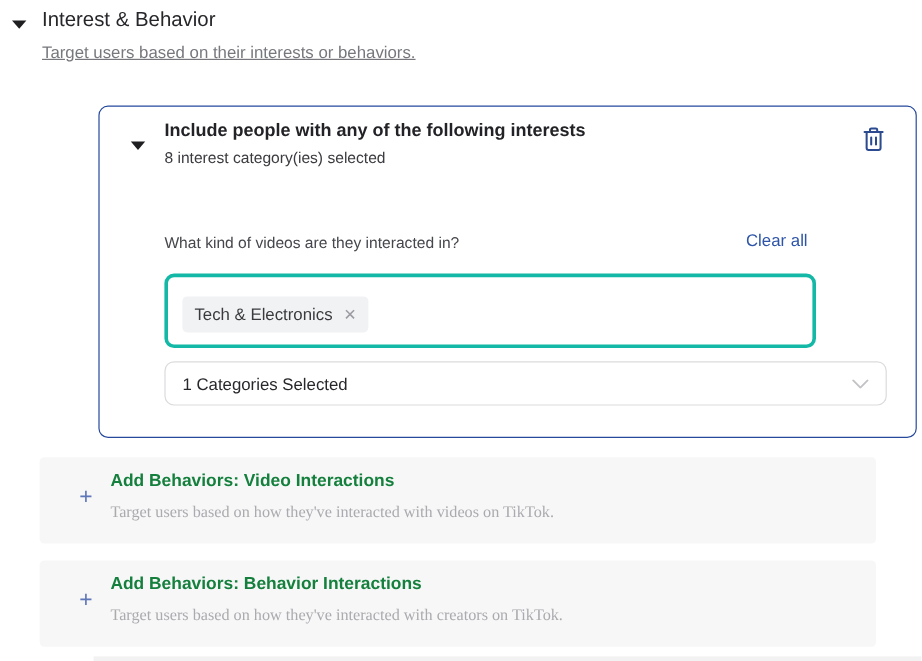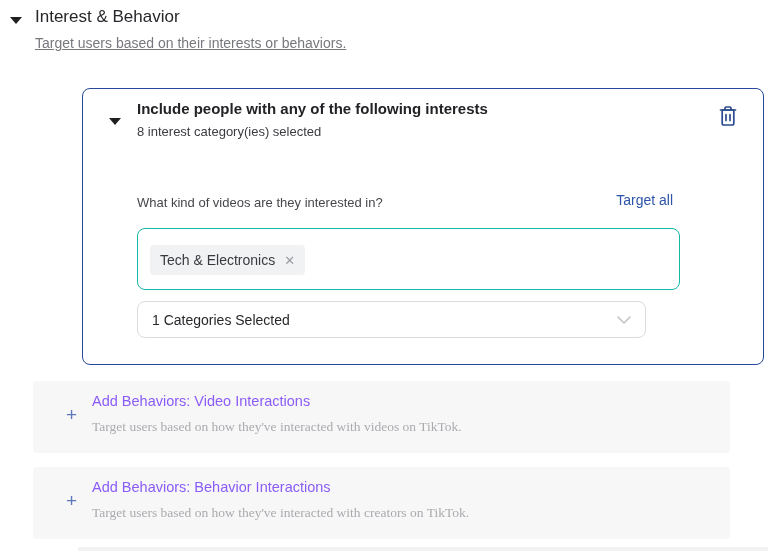--- a/index.html
+++ b/index.html
@@ -35,48 +35,48 @@
   .trash-btn{
     right:22px;top:14px;width:26px;height:26px;display:flex;
     align-items:center;justify-content:center;cursor:pointer;background:none;border:none;padding:0;
   }
 
   .question-label{left:54px;top:106px;font-size:13px;color:#46474c;}
   .clear-all{right:90px;top:103px;font-size:14px;color:#2d54a8;cursor:pointer;text-decoration:none;}
 
   .tag-input{
     left:54px;top:139px;width:543px;height:62px;box-sizing:border-box;
-    border:1px solid #14b8a6;border-radius:8px;background:#fff;cursor:text;
+    border:3px solid #14b8a6;border-radius:8px;background:#fff;cursor:text;
   }
   .tag{
     position:absolute;left:12px;top:16px;height:30px;
     display:inline-flex;align-items:center;gap:9px;padding:0 10px;
     background:#f1f2f4;border-radius:4px;font-size:14px;color:#3a3a3e;
   }
   .tag-close{font-size:13px;color:#9b9ba1;cursor:pointer;line-height:1;}
 
   .dropdown{
-    left:54px;top:212px;width:509px;height:37px;box-sizing:border-box;
+    left:54px;top:212px;width:602px;height:37px;box-sizing:border-box;
     border:1px solid #dbdbde;border-radius:8px;background:#fff;cursor:pointer;
     display:flex;align-items:center;justify-content:space-between;padding:0 14px;
   }
   .dropdown-value{font-size:14px;color:#28282c;}
   .dropdown .chev{display:flex;align-items:center;}
 
   
   .behavior-panel{
     left:33px;width:697px;height:72px;background:#f7f7f8;border-radius:4px;cursor:pointer;
   }
   .panel-video{top:381px;}
   .panel-creator{top:467px;}
   .plus-icon{
     position:absolute;left:33px;top:24px;font-size:19px;font-weight:400;
     color:#5e77b8;line-height:1;
   }
-  .panel-title{position:absolute;left:59px;top:12px;font-size:14.5px;font-weight:400;color:#8b5cf6;}
+  .panel-title{position:absolute;left:59px;top:12px;font-size:14.5px;font-weight:700;color:#15803d;}
   .panel-desc{position:absolute;left:59px;top:38px;font-size:13.5px;color:#ababaf;font-family:Liberation Serif, serif;}
 
   .bottom-strip{left:78px;top:547px;width:690px;height:4px;background:#f2f2f3;}
 </style>
 </head>
 <body>
 
 <div class="abs section-caret"></div>
 <div class="abs section-title">Interest &amp; Behavior</div>
 <div class="abs section-subtitle">Target users based on their interests or behaviors.</div>
@@ -90,22 +90,22 @@
     <span style="display:flex;">
       <svg width="20" height="22" viewBox="0 0 20 22" fill="none">
         <path d="M2.5 5h15" stroke="#2b4a8f" stroke-width="1.7" stroke-linecap="round"></path>
         <path d="M7 5V3.2c0-.7.5-1.2 1.2-1.2h3.6c.7 0 1.2.5 1.2 1.2V5" stroke="#2b4a8f" stroke-width="1.7" stroke-linecap="round"></path>
         <path d="M4.2 5h11.6v13.3c0 .9-.8 1.7-1.7 1.7H5.9c-.9 0-1.7-.8-1.7-1.7V5z" stroke="#2b4a8f" stroke-width="1.7" stroke-linejoin="round"></path>
         <path d="M8 9.5v6M12 9.5v6" stroke="#2b4a8f" stroke-width="1.7" stroke-linecap="round"></path>
       </svg>
     </span>
   </button>
 
-  <div class="abs question-label">What kind of videos are they interested in?</div>
-  <a class="abs clear-all">Target all</a>
+  <div class="abs question-label">What kind of videos are they interacted in?</div>
+  <a class="abs clear-all">Clear all</a>
 
   <div class="abs tag-input">
     <span class="tag">
       <span>Tech &amp; Electronics</span>
       <span class="tag-close">✕</span>
     </span>
   </div>
 
   <div class="abs dropdown">
     <span class="dropdown-value">1 Categories Selected</span>

